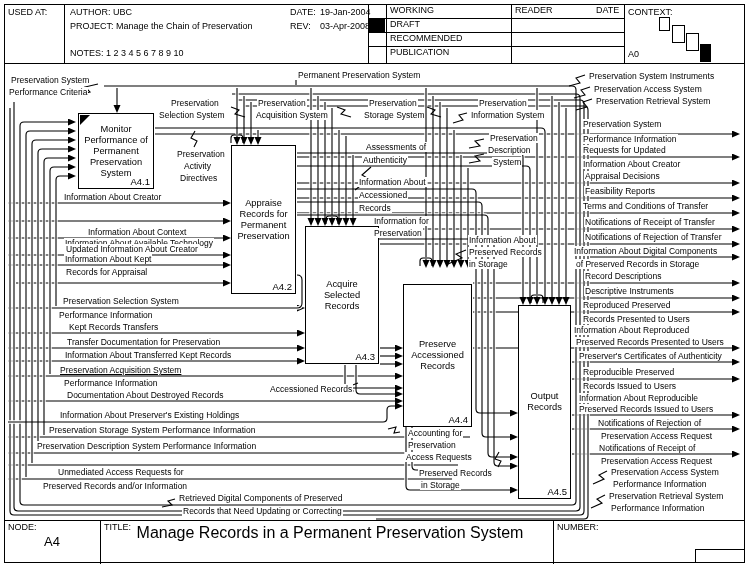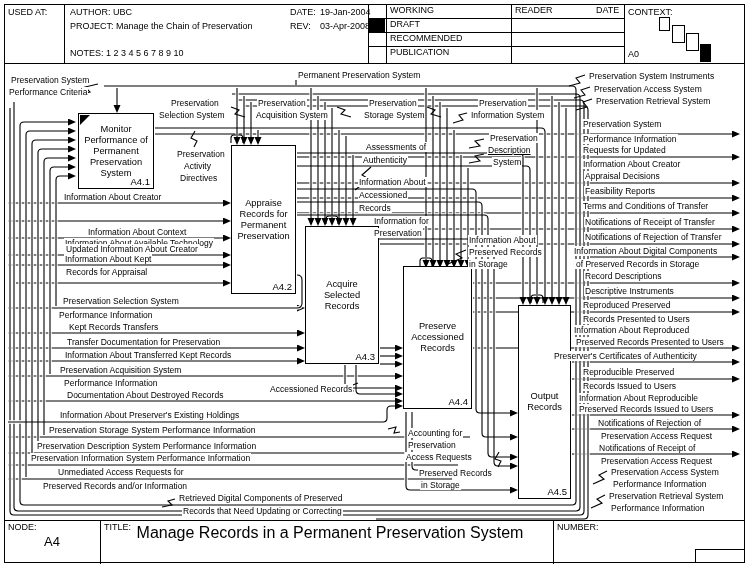--- a/index.html
+++ b/index.html
@@ -223,21 +223,21 @@
 Permanent
 Preservation</span>
     <span class="code">A4.2</span>
   </div>
   <div class="box" style="left:305px;top:226px;width:72px;height:136px;">
     <span>Acquire
 Selected
 Records</span>
     <span class="code">A4.3</span>
   </div>
-  <div class="box" style="left:403px;top:266px;width:67px;height:141px;">
+  <div class="box" style="left:403px;top:284px;width:67px;height:141px;">
     <span>Preserve
 Accessioned
 Records</span>
     <span class="code">A4.4</span>
   </div>
   <div class="box" style="left:518px;top:305px;width:51px;height:192px;">
     <span>Output
 Records</span>
     <span class="code">A4.5</span>
   </div>
@@ -247,21 +247,21 @@
   <span class="lbl" style="left:297px;top:70px;">Permanent Preservation System</span>
   <span class="lbl" style="left:170px;top:98px;">Preservation</span>
   <span class="lbl" style="left:158px;top:110px;">Selection System</span>
   <span class="lbl" style="left:257px;top:98px;">Preservation</span>
   <span class="lbl" style="left:255px;top:110px;">Acquisition System</span>
   <span class="lbl" style="left:368px;top:98px;">Preservation</span>
   <span class="lbl" style="left:363px;top:110px;">Storage System</span>
   <span class="lbl" style="left:478px;top:98px;">Preservation</span>
   <span class="lbl" style="left:470px;top:110px;">Information System</span>
   <span class="lbl" style="left:489px;top:133px;">Preservation</span>
-  <span class="lbl" style="left:487px;top:145px;text-decoration:underline;">Description</span>
+  <span class="lbl" style="left:487px;top:145px;">Description</span>
   <span class="lbl" style="left:492px;top:157px;">System</span>
   <span class="lbl" style="left:588px;top:71px;">Preservation System Instruments</span>
   <span class="lbl" style="left:593px;top:84px;">Preservation Access System</span>
   <span class="lbl" style="left:595px;top:96px;">Preservation Retrieval System</span>
   <span class="lbl" style="left:176px;top:149px;">Preservation</span>
   <span class="lbl" style="left:183px;top:161px;">Activity</span>
   <span class="lbl" style="left:179px;top:173px;">Directives</span>
   <span class="lbl" style="left:365px;top:142px;text-align:center;">Assessments of</span>
   <span class="lbl" style="left:362px;top:155px;">Authenticity</span>
   <span class="lbl" style="left:358px;top:177px;">Information About</span>
@@ -283,27 +283,26 @@
   <span class="lbl" style="left:64px;top:210px;margin-top:28px;">Information About Available Technology</span>
   <span class="lbl" style="left:63px;top:227px;margin-left:24px;">Information About Context</span>
   <span class="lbl" style="left:65px;top:244px;">Updated Information About Creator</span>
   <span class="lbl" style="left:64px;top:254px;">Information About Kept</span>
   <span class="lbl" style="left:65px;top:267px;">Records for Appraisal</span>
   <span class="lbl" style="left:62px;top:296px;">Preservation Selection System</span>
   <span class="lbl" style="left:58px;top:310px;">Performance Information</span>
   <span class="lbl" style="left:68px;top:322px;">Kept Records Transfers</span>
   <span class="lbl" style="left:66px;top:337px;">Transfer Documentation for Preservation</span>
   <span class="lbl" style="left:64px;top:350px;">Information About Transferred Kept Records</span>
-  <span class="lbl" style="left:59px;top:365px;">Preservation Acquisition System</span>
+  <span class="lbl" style="left:59px;top:365px;text-decoration:underline;">Preservation Acquisition System</span>
   <span class="lbl" style="left:63px;top:378px;">Performance Information</span>
   <span class="lbl" style="left:66px;top:390px;">Documentation About Destroyed Records</span>
   <span class="lbl" style="left:59px;top:410px;">Information About Preserver's Existing Holdings</span>
   <span class="lbl" style="left:48px;top:425px;">Preservation Storage System Performance Information</span>
   <span class="lbl" style="left:36px;top:441px;">Preservation Description System Performance Information</span>
-  <span class="lbl" style="left:30px;top:453px;">Preservation Information System Performance Information</span>
   <span class="lbl" style="left:57px;top:467px;">Unmediated Access Requests for</span>
   <span class="lbl" style="left:42px;top:481px;">Preserved Records and/or Information</span>
   <span class="lbl" style="left:178px;top:493px;">Retrieved Digital Components of Preserved</span>
   <span class="lbl" style="left:182px;top:506px;">Records that Need Updating or Correcting</span>
 
   <span class="lbl" style="left:582px;top:119px;">Preservation System</span>
   <span class="lbl" style="left:582px;top:134px;">Performance Information</span>
   <span class="lbl" style="left:582px;top:145px;">Requests for Updated</span>
   <span class="lbl" style="left:582px;top:159px;">Information About Creator</span>
   <span class="lbl" style="left:584px;top:171px;">Appraisal Decisions</span>
@@ -312,21 +311,21 @@
   <span class="lbl" style="left:584px;top:217px;">Notifications of Receipt of Transfer</span>
   <span class="lbl" style="left:584px;top:232px;">Notifications of Rejection of Transfer</span>
   <span class="lbl" style="left:573px;top:246px;">Information About Digital Components</span>
   <span class="lbl" style="left:575px;top:259px;">of Preserved Records in Storage</span>
   <span class="lbl" style="left:584px;top:271px;">Record Descriptions</span>
   <span class="lbl" style="left:584px;top:286px;">Descriptive Instruments</span>
   <span class="lbl" style="left:582px;top:300px;">Reproduced Preserved</span>
   <span class="lbl" style="left:582px;top:314px;">Records Presented to Users</span>
   <span class="lbl" style="left:573px;top:325px;">Information About Reproduced</span>
   <span class="lbl" style="left:575px;top:337px;">Preserved Records Presented to Users</span>
-  <span class="lbl" style="left:553px;top:351px;">Preserver's Certificates of Authenticity</span>
+  <span class="lbl" style="left:578px;top:351px;">Preserver's Certificates of Authenticity</span>
   <span class="lbl" style="left:582px;top:367px;">Reproducible Preserved</span>
   <span class="lbl" style="left:582px;top:381px;">Records Issued to Users</span>
   <span class="lbl" style="left:578px;top:393px;">Information About Reproducible</span>
   <span class="lbl" style="left:578px;top:404px;">Preserved Records Issued to Users</span>
   <span class="lbl" style="left:597px;top:418px;">Notifications of Rejection of</span>
   <span class="lbl" style="left:600px;top:431px;">Preservation Access Request</span>
   <span class="lbl" style="left:598px;top:443px;text-align:right;">Notifications of Receipt of</span>
   <span class="lbl" style="left:600px;top:456px;">Preservation Access Request</span>
   <span class="lbl" style="left:610px;top:467px;">Preservation Access System</span>
   <span class="lbl" style="left:612px;top:479px;">Performance Information</span>

